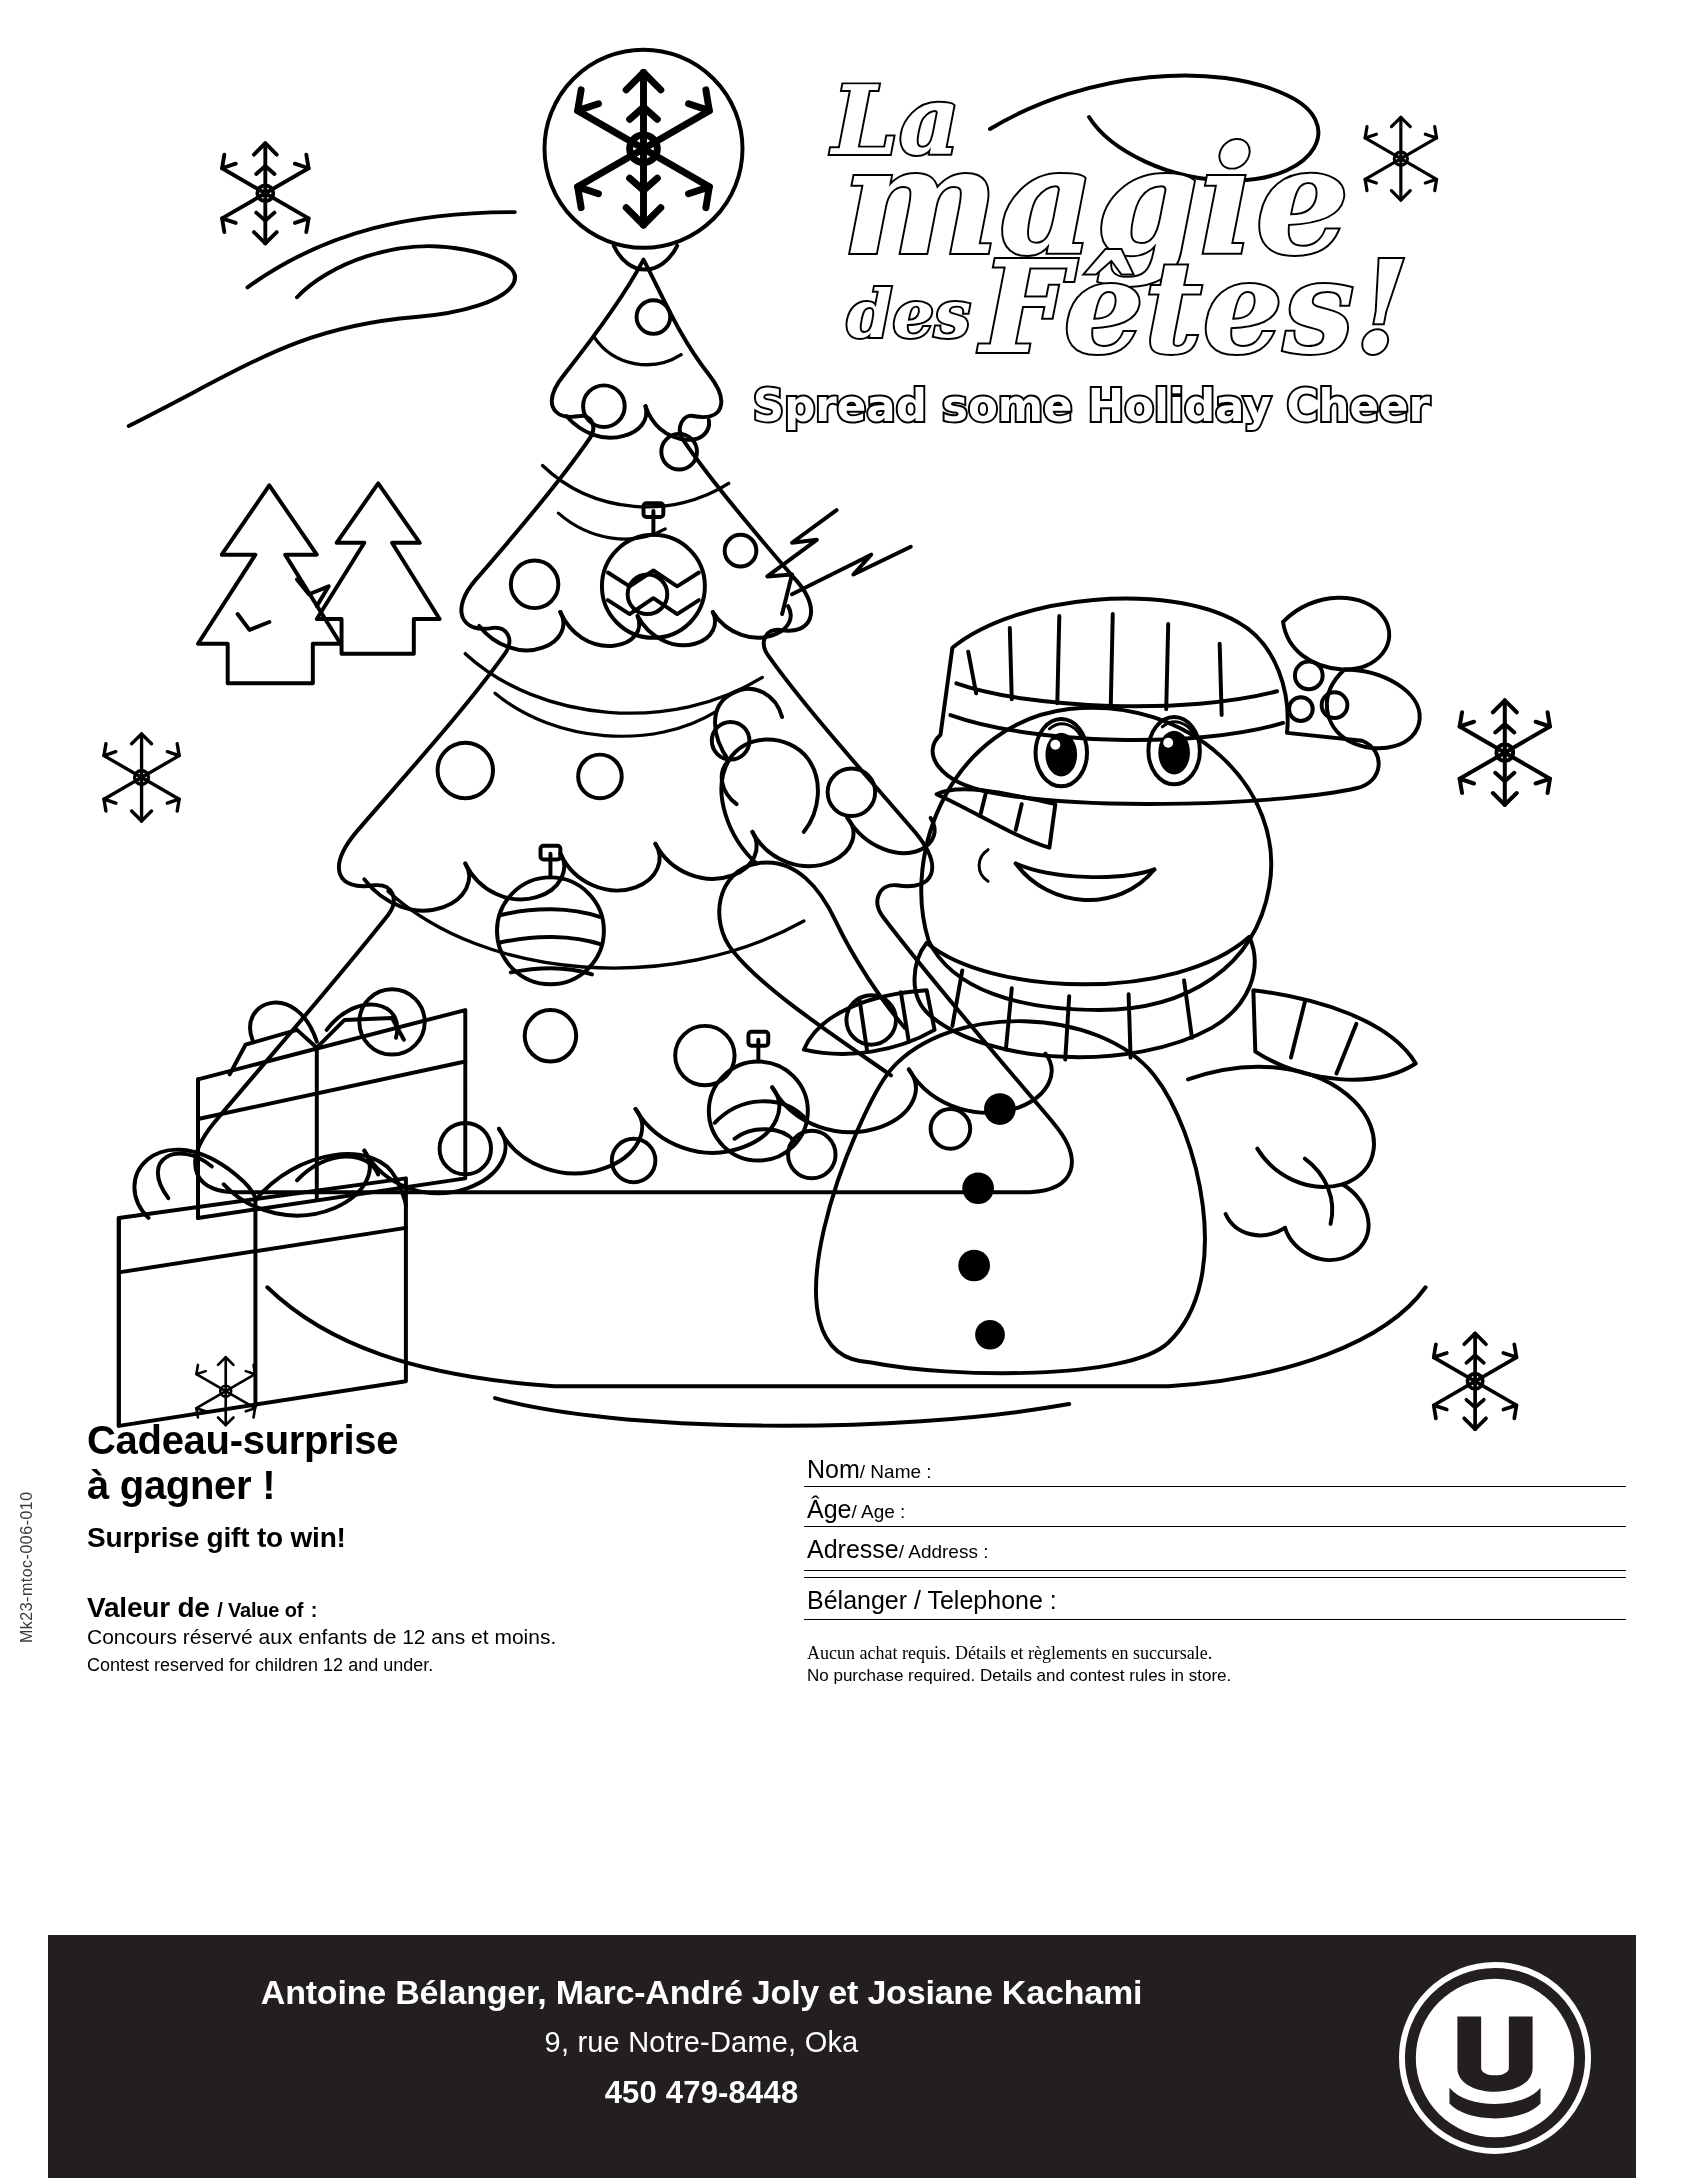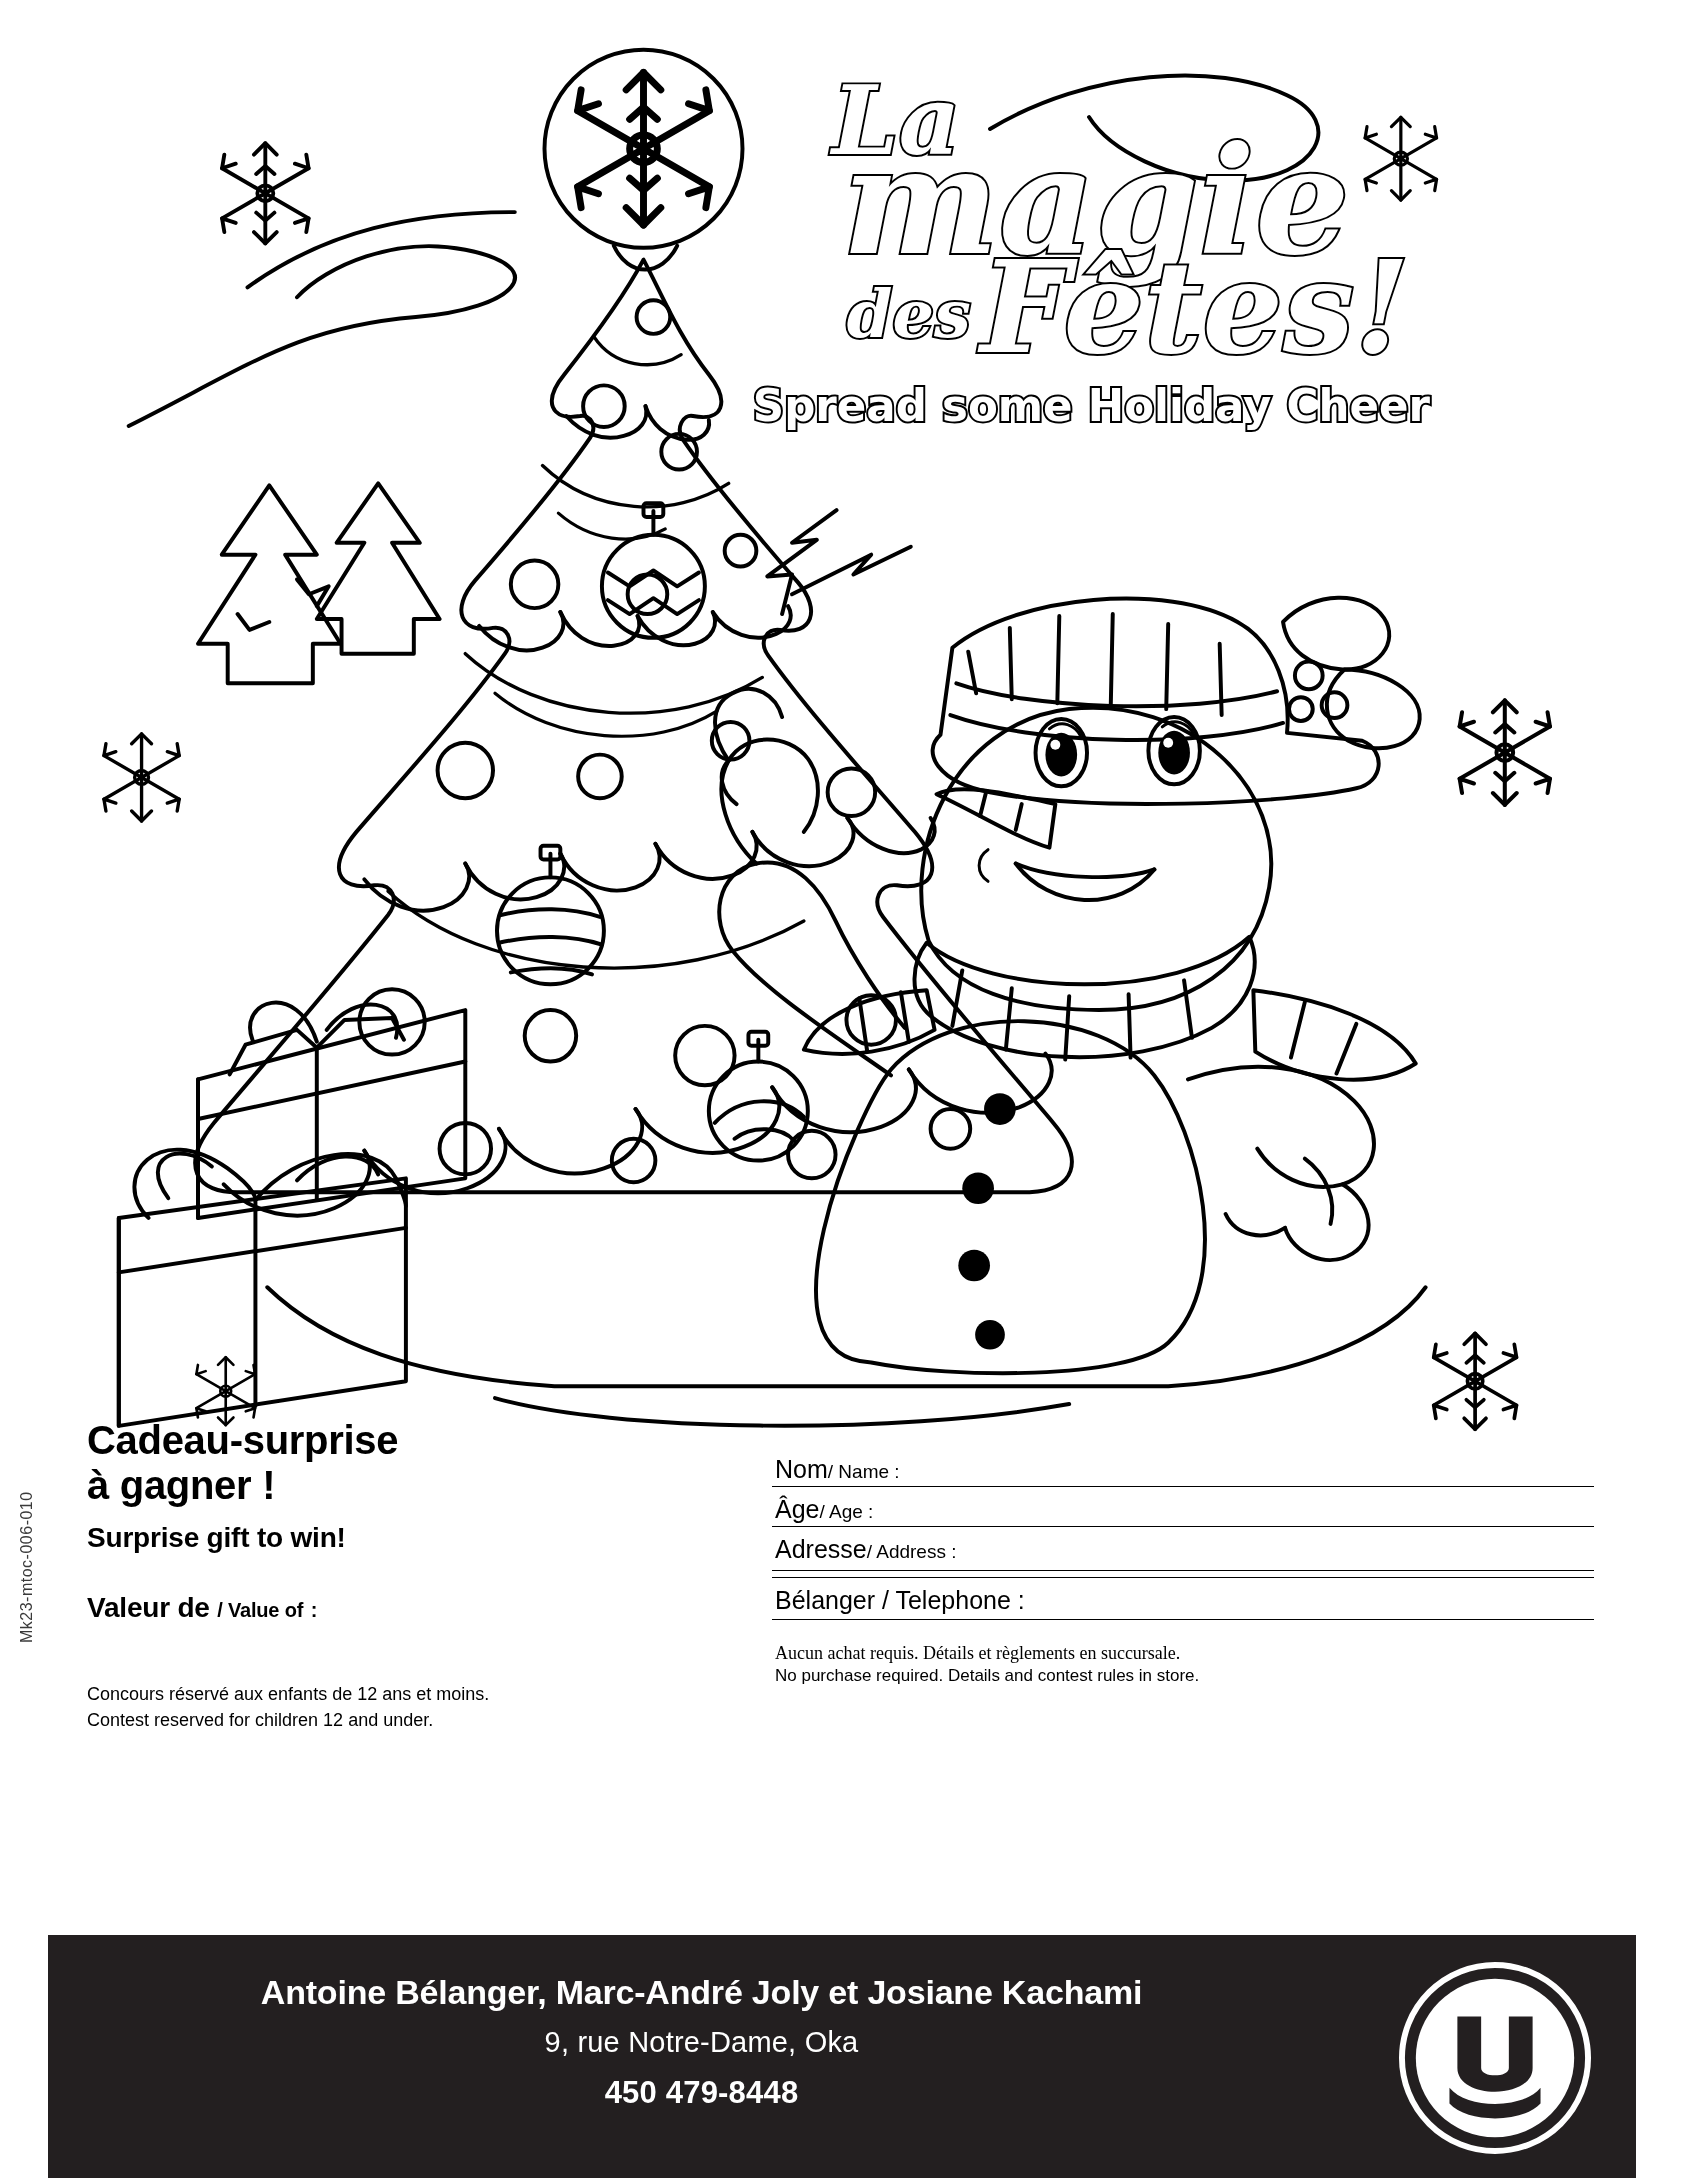--- a/index.html
+++ b/index.html
@@ -76,22 +76,21 @@
     margin-top: 38px;
     font-size: 28px;
     font-weight: bold;
     letter-spacing: -0.2px;
   }
   .contest .draw-row .small {
     font-size: 20px;
     font-weight: bold;
   }
   .contest .rules-fr {
-    margin-top: 59px;
-    font-size: 18px;
+    font-size: 21px;
     line-height: 1.25;
   }
   .contest .rules-en {
     margin-top: 4px;
     font-size: 18px;
     line-height: 1.25;
   }
 
   
   .vcode {
@@ -102,21 +101,21 @@
     color: #3a3a3a;
     transform: rotate(-90deg);
     transform-origin: left top;
     white-space: nowrap;
     letter-spacing: 0.5px;
   }
 
   
   .form {
     position: absolute;
-    left: 772px;
+    left: 804px;
     top: 1455px;
     width: 822px;
   }
   .field {
     position: relative;
     margin-bottom: 8px;
   }
   .field .labels {
     font-size: 0;
     padding-left: 3px;

